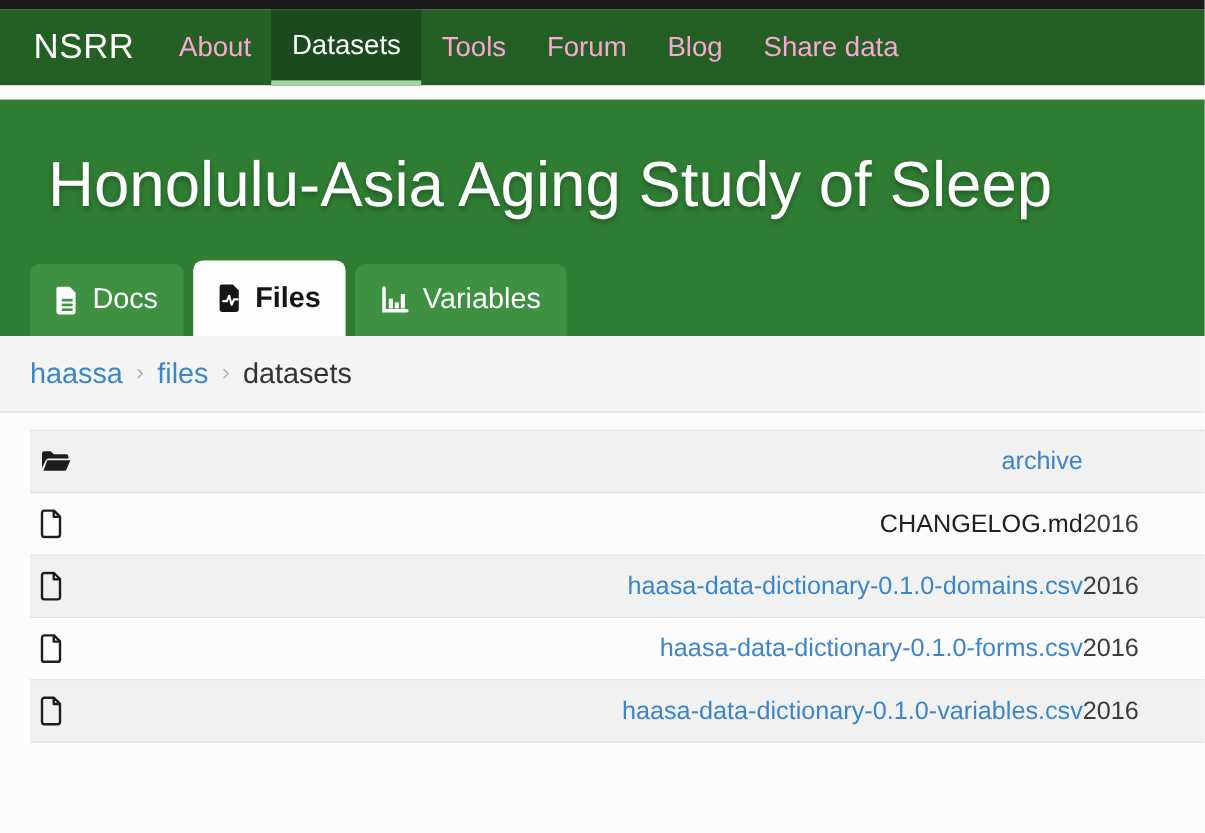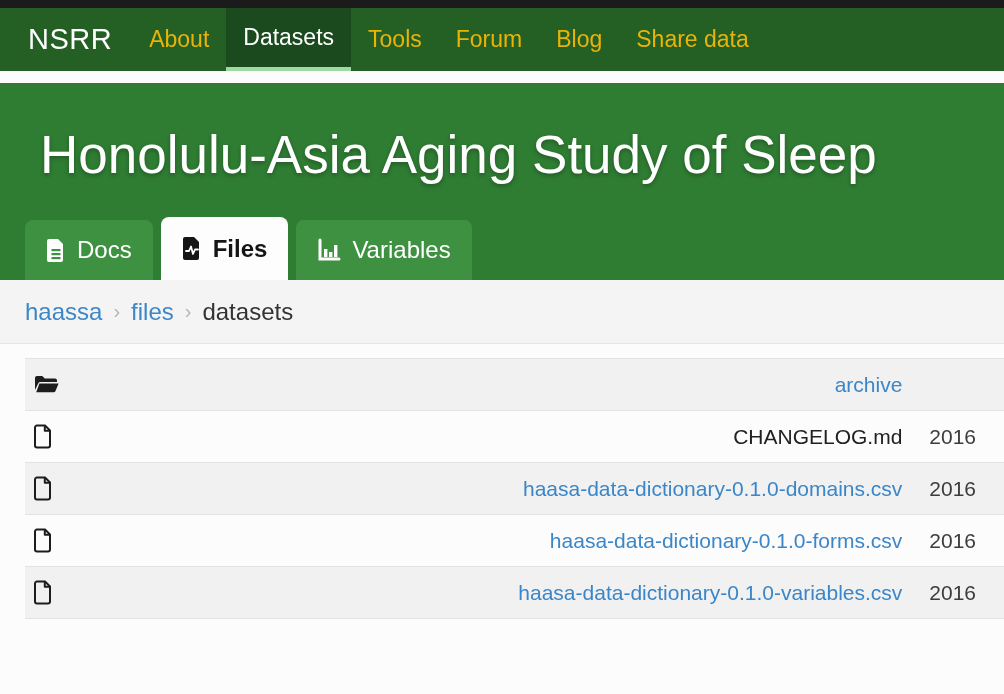--- a/index.html
+++ b/index.html
@@ -15,21 +15,21 @@
   .navbar{
     height:63px;background:#245f24;display:flex;align-items:stretch;
     padding-left:28px;
   }
   .brand{
     color:#ffffff;font-size:29px;display:flex;align-items:center;
     margin-right:20px;letter-spacing:0.5px;cursor:pointer;
   }
   .nav-item{
     display:flex;align-items:center;padding:0 17px;
-    color:#eab308;font-size:23px;cursor:pointer;box-sizing:border-box;
+    color:#f9a8d4;font-size:23px;cursor:pointer;box-sizing:border-box;
   }
   .nav-item.active{
     background:#1b4a1e;color:#ffffff;
     border-bottom:4px solid #9ed9a0;
   }
   
   .page-header{
     background:#2f7c33;height:197px;position:relative;
   }
   .page-title{
@@ -62,21 +62,21 @@
   .file-table{
     margin:14px 0 0 25px;width:979px;border-collapse:collapse;
     font-size:21px;color:#212121;
   }
   .file-table tr{height:52px;}
   .file-table td{border-top:1px solid #e3e3e3;padding:0;}
   .file-table tr:last-child td{border-bottom:1px solid #e3e3e3;}
   .file-table tr.striped{background:#f1f1f1;}
   td.icon-cell{width:47px;padding-left:8px;}
   td.name-cell{padding-left:2px;text-align:right;}
-  td.date-cell{text-align:center;color:#3c3c3c;padding-right:1px;white-space:nowrap;}
+  td.date-cell{text-align:left;color:#3c3c3c;padding-right:1px;white-space:nowrap;}
   .file-link{color:#3a86c8;cursor:pointer;text-decoration:none;}
   .plain-name{color:#212121;}
   .row-icon{display:flex;align-items:center;}
   svg{display:block;}
 </style>
 </head>
 <body>
 
 <div class="top-strip"></div>
 

